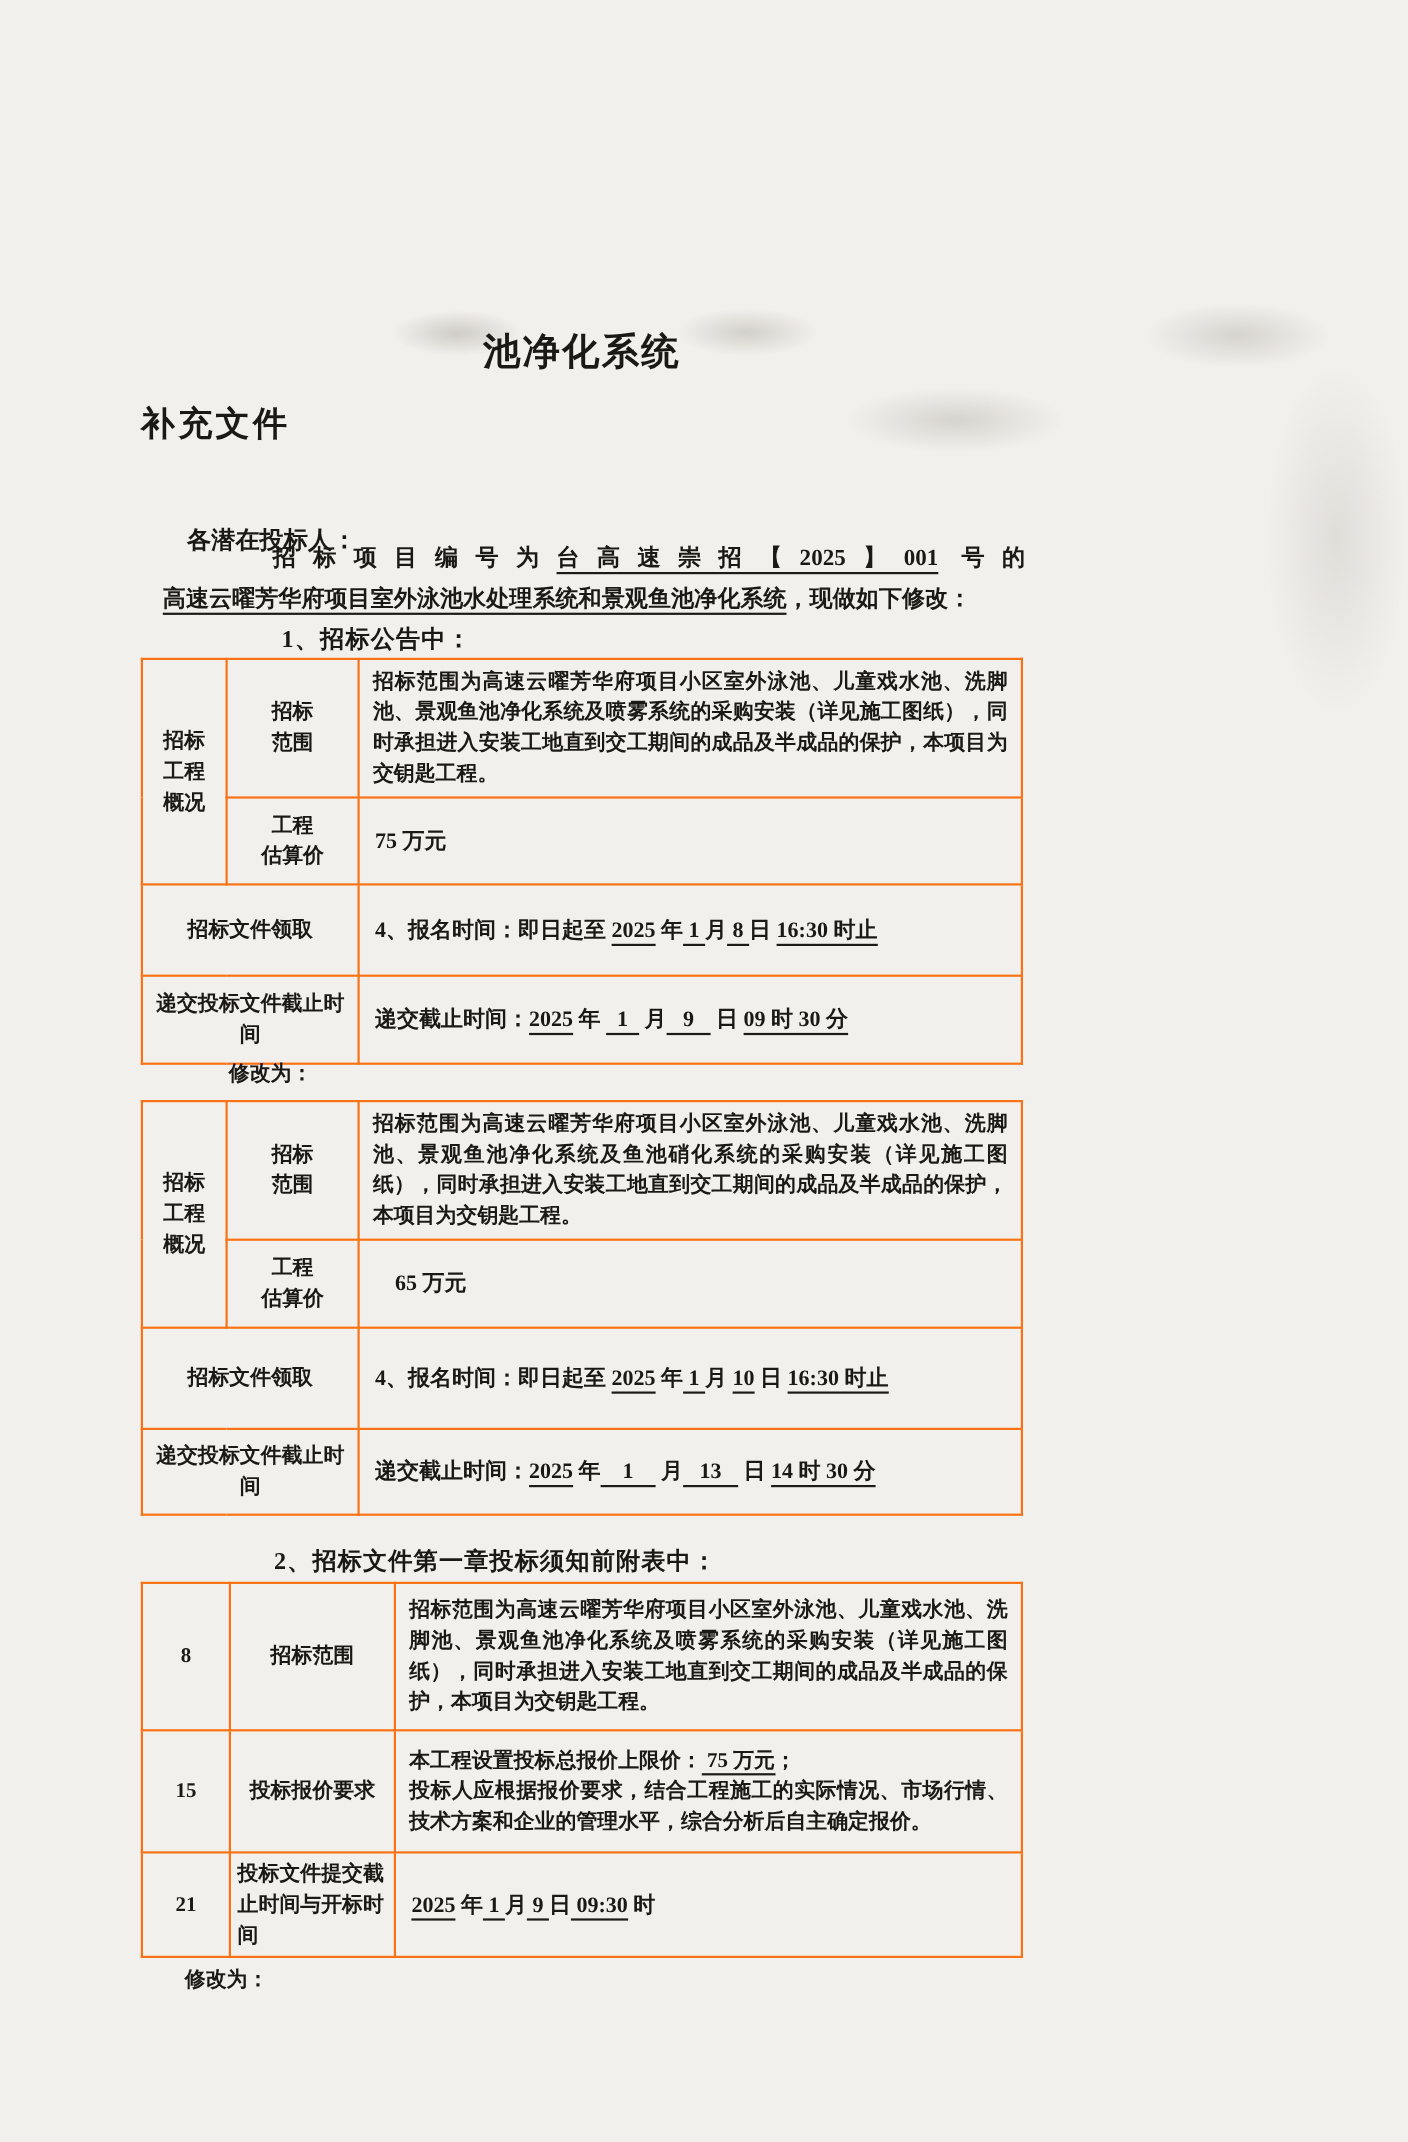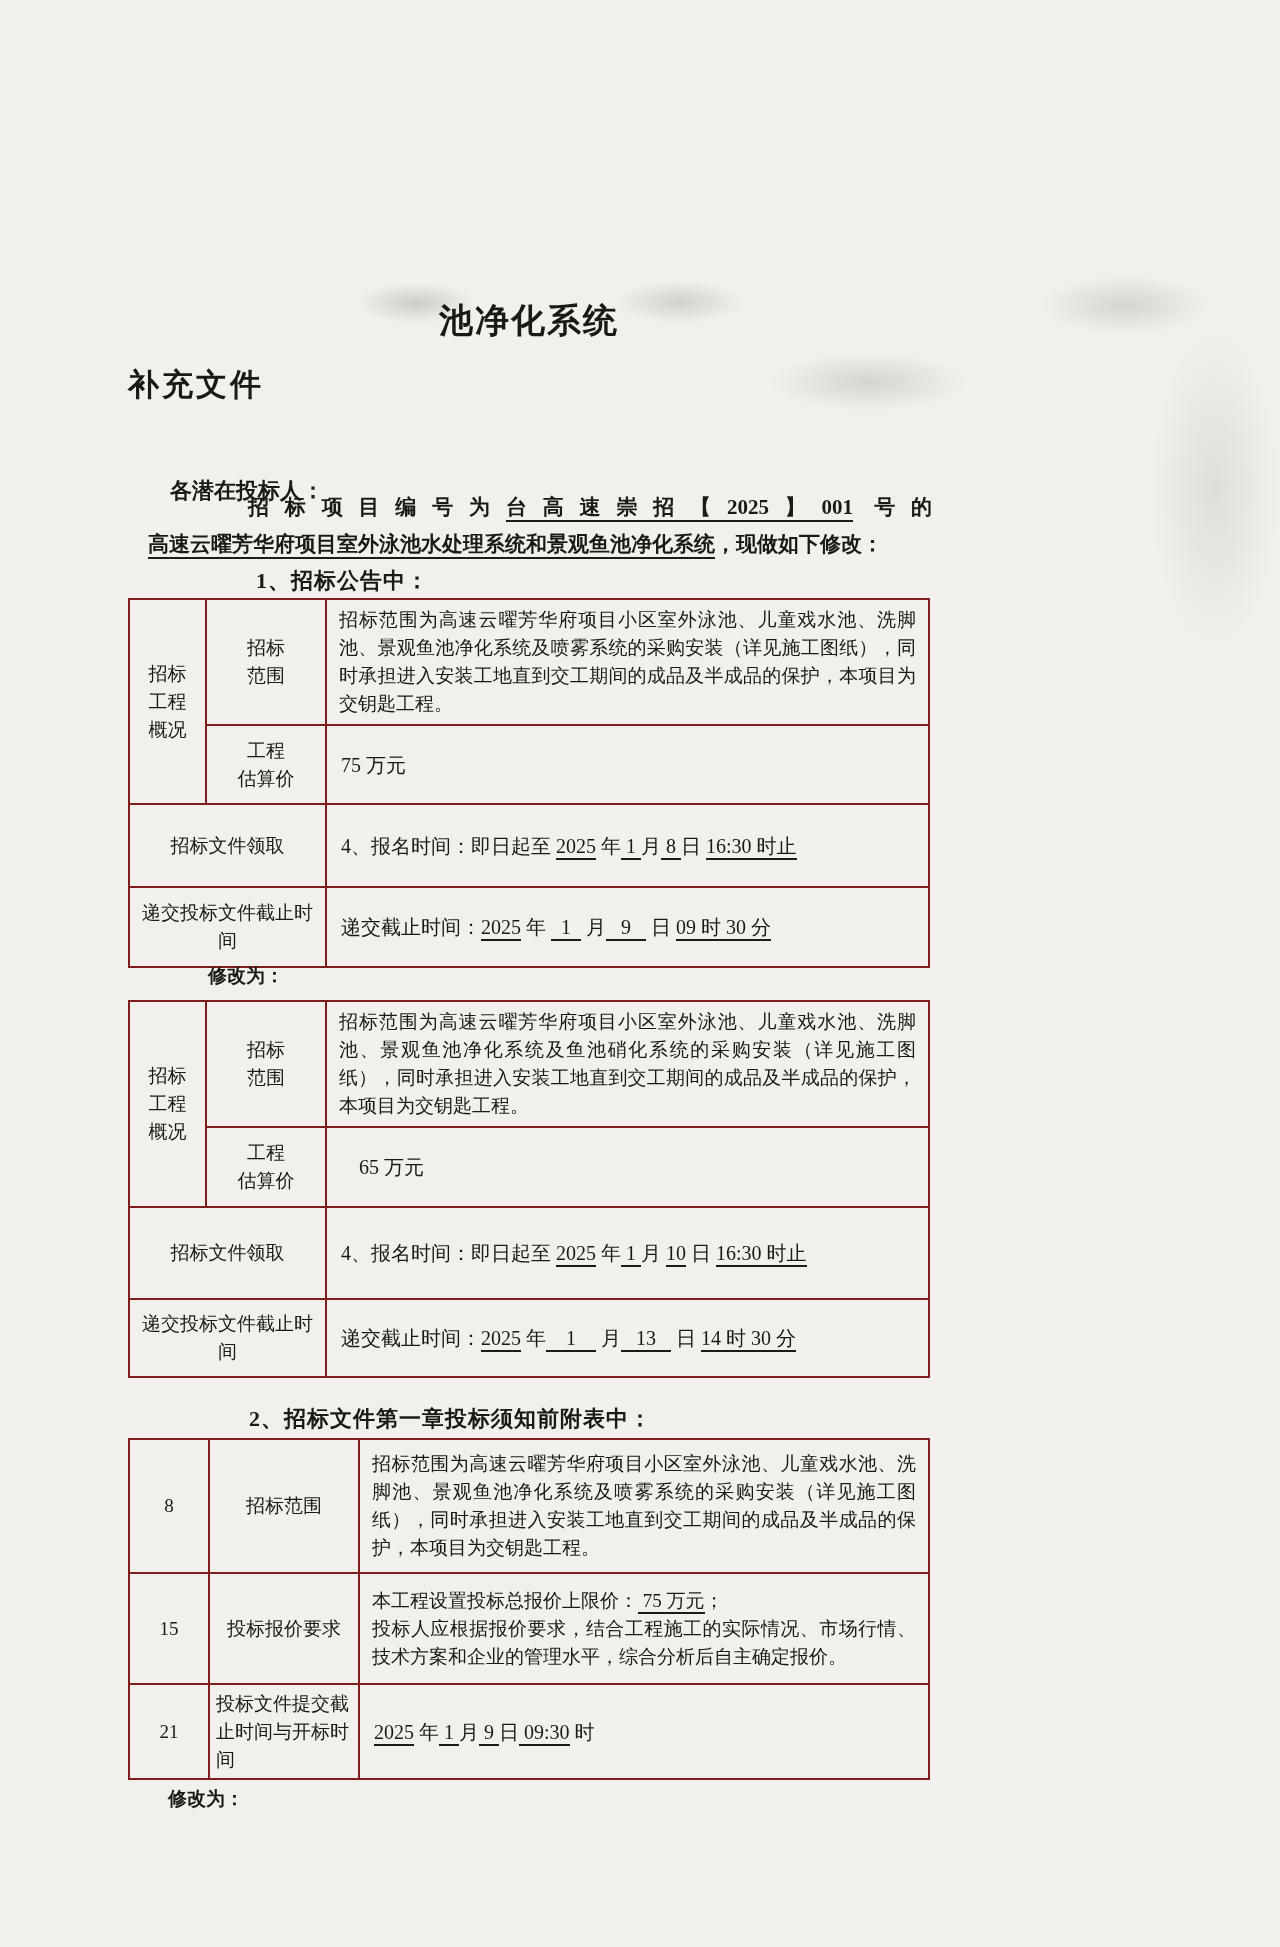--- a/index.html
+++ b/index.html
@@ -47,22 +47,22 @@
   .h2 { top:1404px; left:77px;text-align:center; }
   .modify { font-size:19px; font-weight:700; }
   .m1 { top:963px; left:80px; }
   .m2 { top:1786px; left:40px; }
 
   table { border-collapse:collapse; table-layout:fixed; width:802px; background:transparent; }
   .t1 { top:598px; left:0; }
   .t2 { top:1000px; left:0; }
   .t3 { top:1438px; left:0; }
   td {
-    border:2px solid #7f1d1d;
-    font-size:19px; font-weight:400; line-height:28px;
+    border:2px solid #f97316;
+    font-size:19px; font-weight:700; line-height:28px;
     vertical-align:middle; padding:4px 6px;
   }
   td.c { text-align:center; }
   td.pre { white-space:pre-line; }
   td.body { padding:6px 12px; text-align:justify; }
   td.val { font-size:20px; padding-left:14px; }
   .t2 td.price { padding-left:32px; }
 
   .t1 tr:nth-child(1) td { height:120px; }
   .t1 tr:nth-child(2) td { height:79px; }

